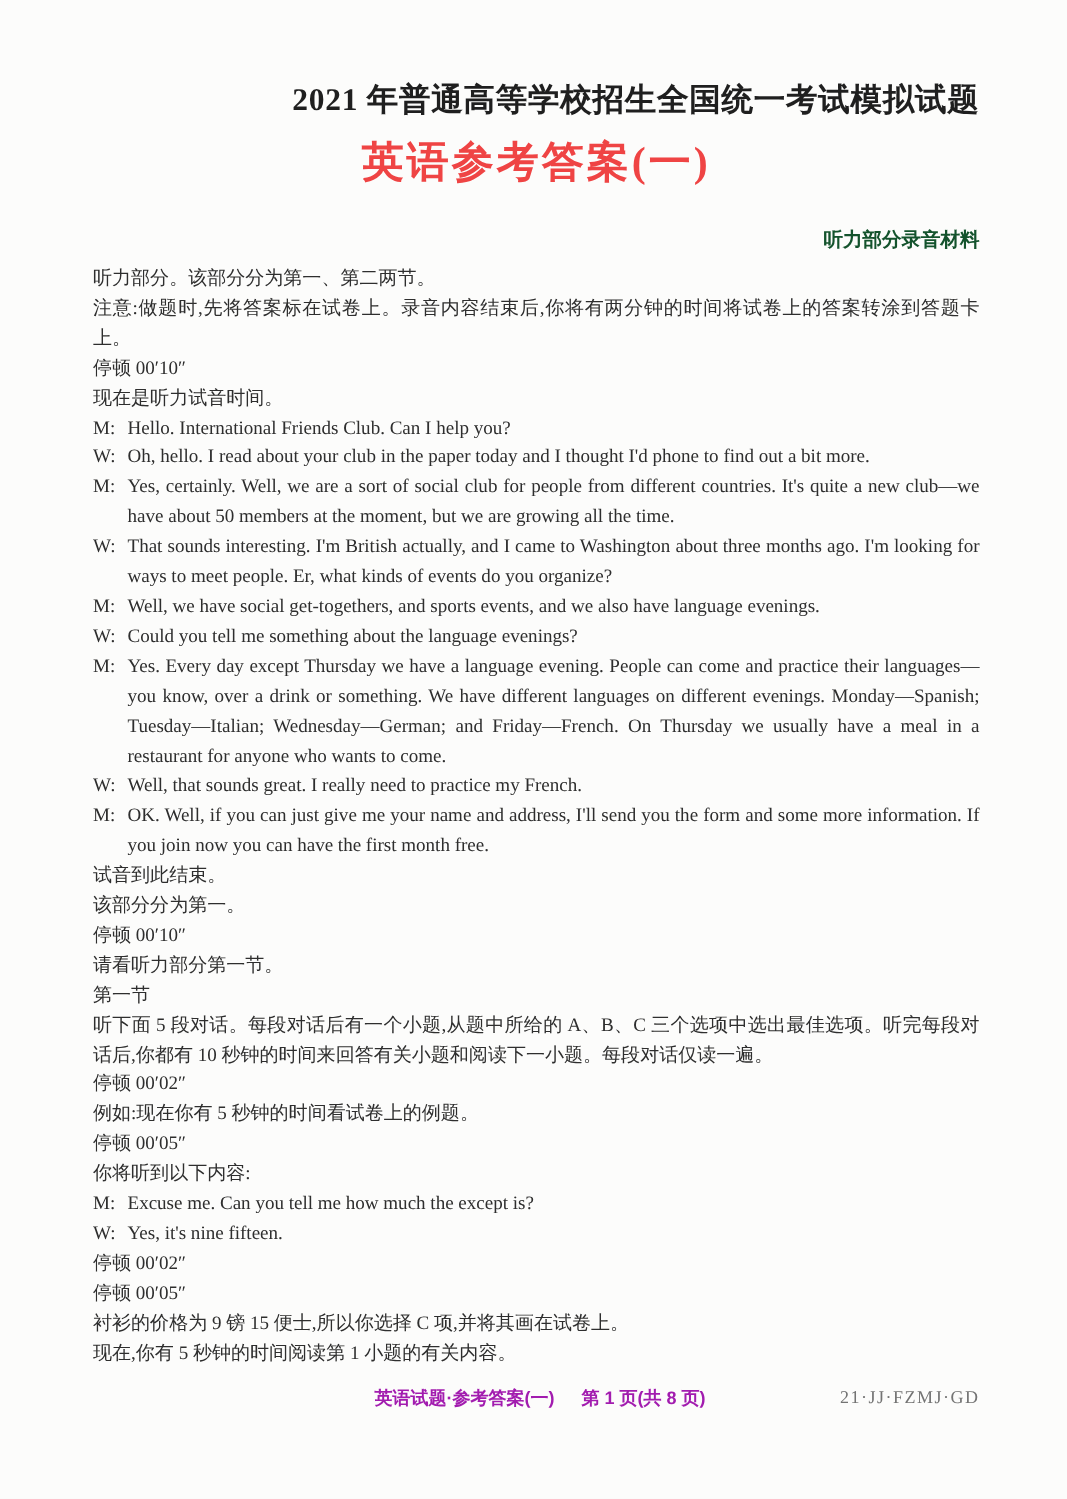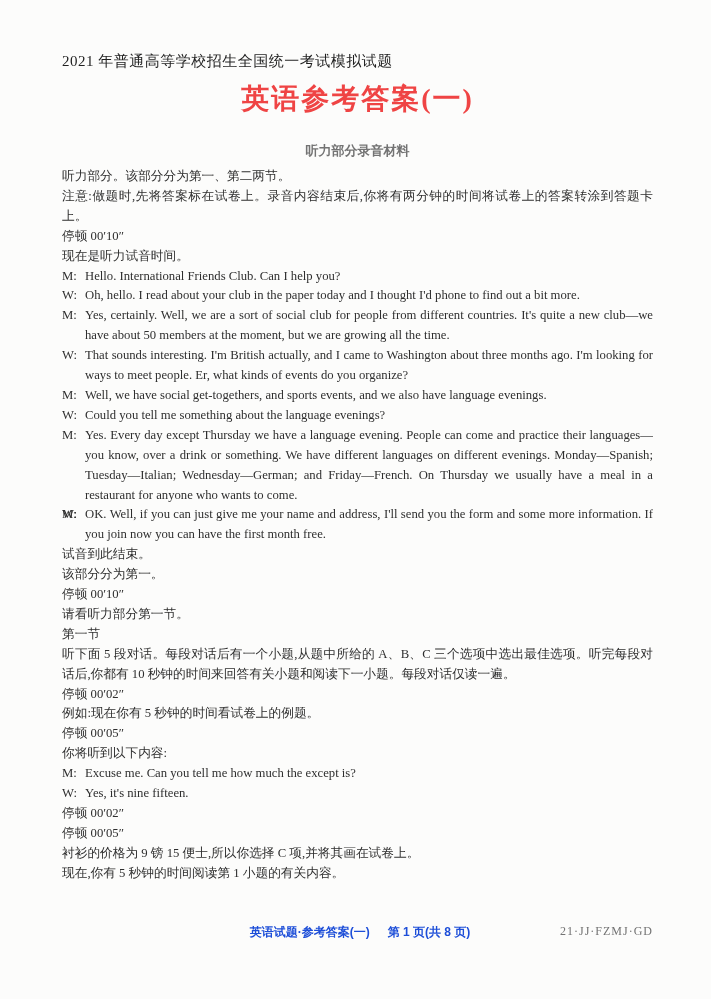--- a/index.html
+++ b/index.html
@@ -12,41 +12,41 @@
   .sheet {
     position: relative;
     width: 711px; height: 999px;
     background: #fcfcfb;
     box-sizing: border-box;
     padding: 52px 58px 0 62px;
     color: #2e2e2e;
   }
   .title-main {
     margin: 0;
-    text-align: left;
-    font-size: 15px;
-    font-weight: normal;
+    text-align: right;
+    font-size: 21px;
+    font-weight: bold;
     letter-spacing: 0.5px;
     color: #1f1f1f;
   }
   .title-sub {
     margin: 9px 0 0 0;
     text-align: center;
     font-size: 28px;
     font-weight: bold;
     letter-spacing: 2px;
     color: #ef4444;
   }
   .section-heading {
     margin: 24px 0 7px 0;
-    text-align: center;
+    text-align: right;
     font-size: 13px;
     font-weight: bold;
     font-family: "Liberation Sans", "DejaVu Sans", sans-serif;
-    color: #737373;
+    color: #14532d;
   }
   .bodytext {
     font-size: 12.7px;
     line-height: 19.9px;
     text-align: justify;
   }
   .ln { margin: 0; }
   .dlg { position: relative; padding-left: 23px; }
   .spk { position: absolute; left: 0; top: 0; }
   .footer {
@@ -54,21 +54,21 @@
     left: 62px; right: 58px; top: 924px;
     height: 20px;
     font-size: 12px;
   }
   .footer-center {
     position: absolute;
     left: 5px; right: 0;
     text-align: center;
     font-weight: bold;
     font-family: "Liberation Sans", "DejaVu Sans", sans-serif;
-    color: #1d4ed8;
+    color: #a21caf;
   }
   .footer-center .pgsep { display: inline-block; width: 18px; }
   .footer-code {
     position: absolute;
     right: 0; top: 0;
     font-family: "Liberation Serif", "DejaVu Serif", serif;
     letter-spacing: 1px;
     color: #737373;
   }
 </style>
@@ -110,20 +110,21 @@
     <p class="ln dlg">
       <span class="spk">W:</span>
       <span>Could you tell me something about the language evenings?</span>
     </p>
     <p class="ln dlg">
       <span class="spk">M:</span>
       <span>Yes. Every day except Thursday we have a language evening. People can come and practice their languages—you know, over a drink or something. We have different languages on different evenings. Monday—Spanish; Tuesday—Italian; Wednesday—German; and Friday—French. On Thursday we usually have a meal in a restaurant for anyone who wants to come.</span>
     </p>
     <p class="ln dlg">
       <span class="spk">W:</span>
+      <span>Well, that sounds great. I really need to practice my French.</span>
     </p>
     <p class="ln dlg">
       <span class="spk">M:</span>
       <span>OK. Well, if you can just give me your name and address, I'll send you the form and some more information. If you join now you can have the first month free.</span>
     </p>
 
     <p class="ln cn">试音到此结束。</p>
     <p class="ln cn">该部分分为第一。</p>
     <p class="ln pause">停顿 00′10″</p>
     <p class="ln cn">请看听力部分第一节。</p>

